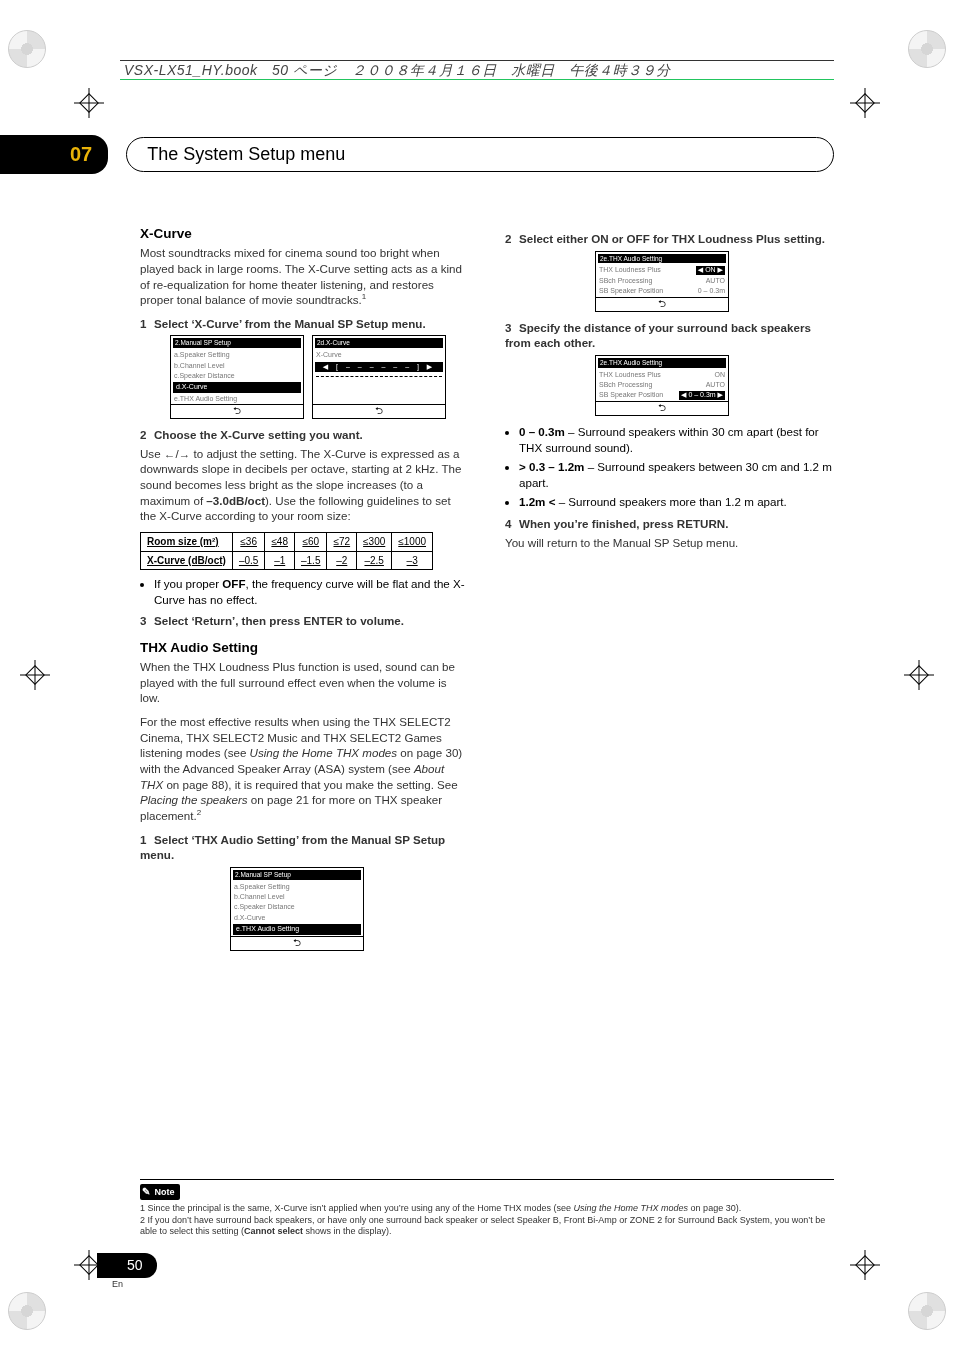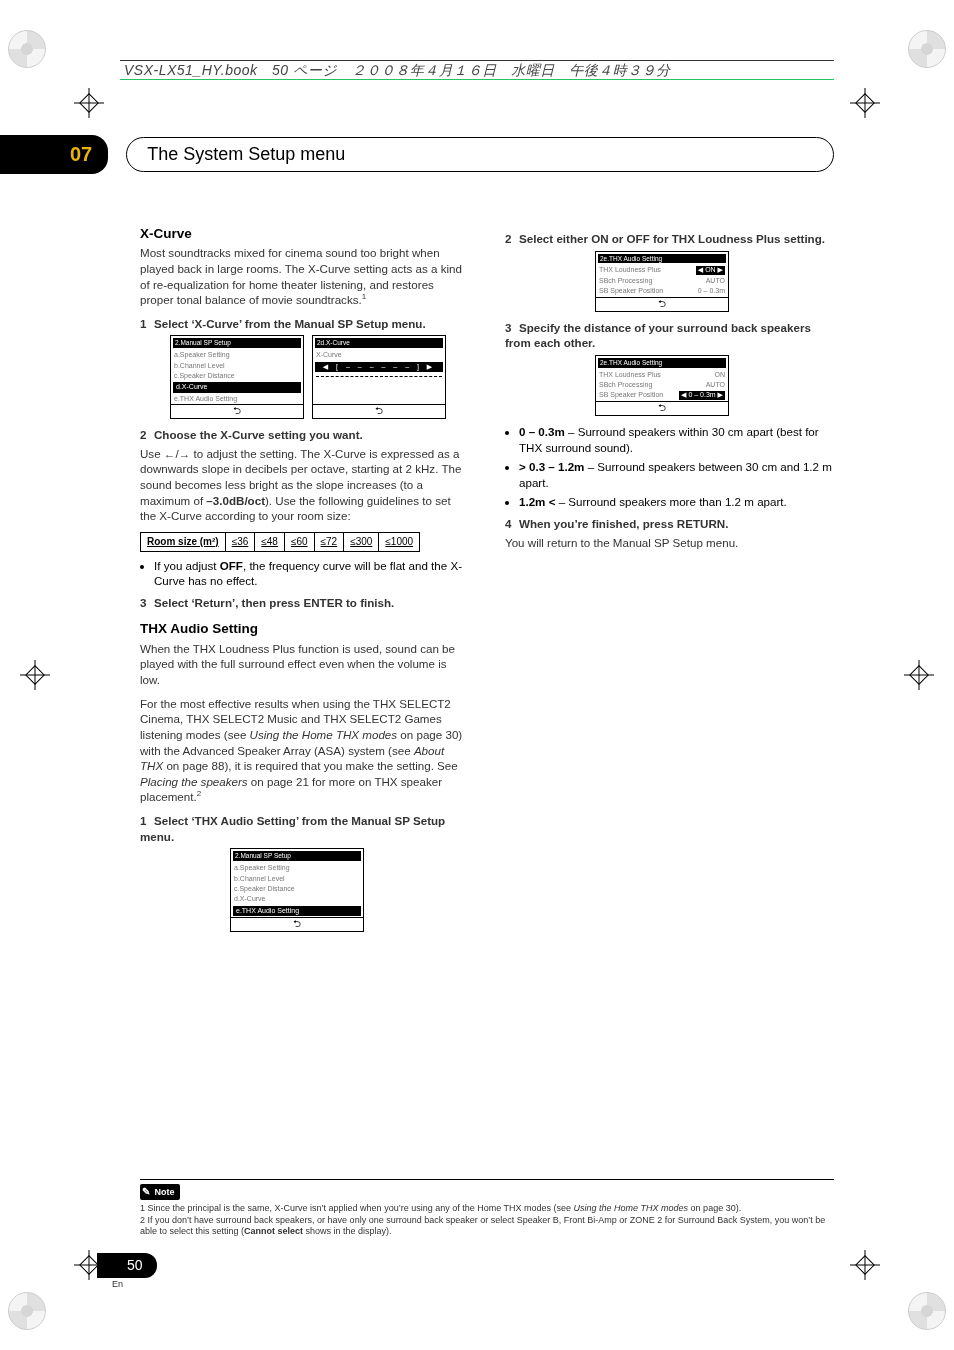--- a/index.html
+++ b/index.html
@@ -205,29 +205,38 @@
       <tbody>
           <tr>
         <th>Room size (m²)</th>
         <td>≤36</td>
         <td>≤48</td>
         <td>≤60</td>
         <td>≤72</td>
         <td>≤300</td>
         <td>≤1000</td>
       </tr>
+      <tr>
+        <th>X-Curve (dB/oct)</th>
+        <td>–0.5</td>
+        <td>–1</td>
+        <td>–1.5</td>
+        <td>–2</td>
+        <td>–2.5</td>
+        <td>–3</td>
+      </tr>
     </tbody>
       </table>
 
     <ul>
-      <li><span>If you adjust </span><b>OFF</b><span>, the frequency curve will be flat and the X-Curve has no effect.</span></li>
+      <li><span>If you proper </span><b>OFF</b><span>, the frequency curve will be flat and the X-Curve has no effect.</span></li>
     </ul>
 
     <p class="step">
-      <span class="num">3</span><span>Select ‘Return’, then press ENTER to finish.</span>
+      <span class="num">3</span><span>Select ‘Return’, then press ENTER to volume.</span>
     </p>
 
     <h2 class="sec" style="margin-top:10px">THX Audio Setting</h2>
     <p>When the THX Loudness Plus function is used, sound can be played with the full surround effect even when the volume is low.</p>
     <p>
       <span>For the most effective results when using the THX SELECT2 Cinema, THX SELECT2 Music and THX SELECT2 Games listening modes (see </span><span class="ital">Using the Home THX modes</span><span> on page 30) with the Advanced Speaker Array (ASA) system (see </span><span class="ital">About THX</span><span> on page 88), it is required that you make the setting. See </span><span class="ital">Placing the speakers</span><span> on page 21 for more on THX speaker placement.</span><span class="sup">2</span>
     </p>
 
     <p class="step">
       <span class="num">1</span><span>Select ‘THX Audio Setting’ from the Manual SP Setup menu.</span>

